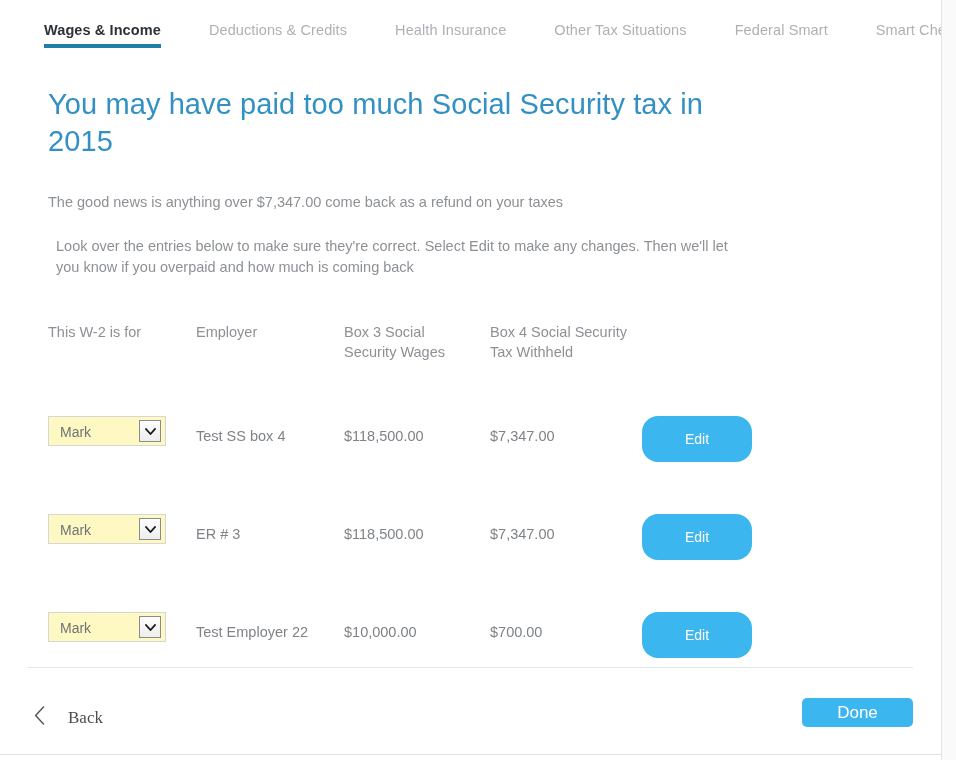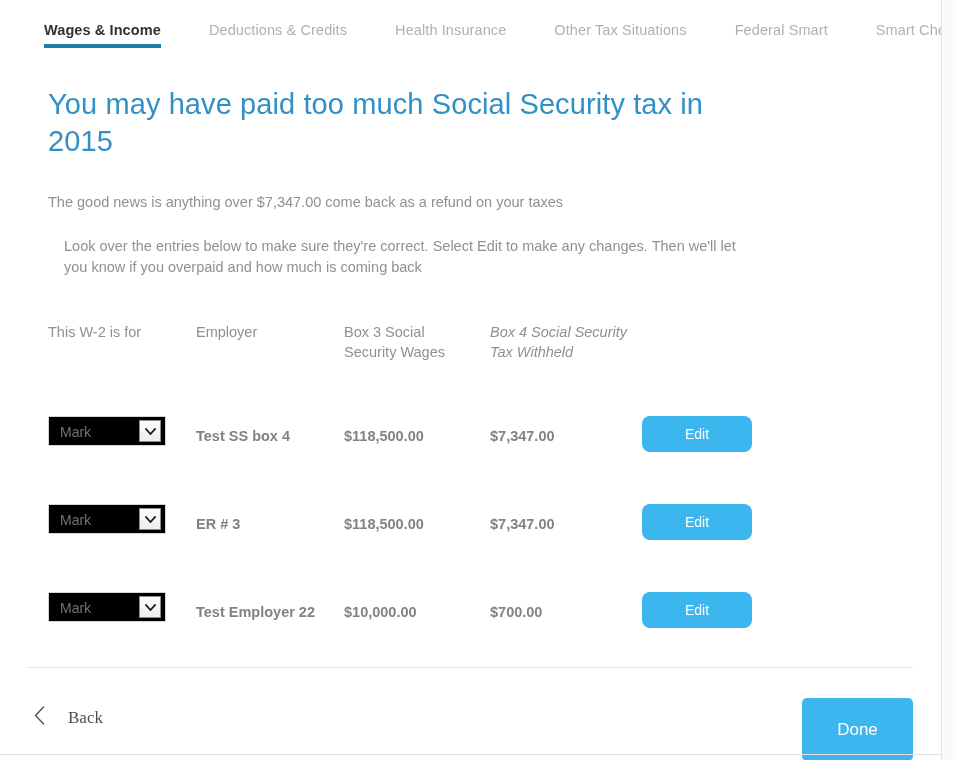--- a/index.html
+++ b/index.html
@@ -97,21 +97,21 @@
     letter-spacing: .1px;
   }
 
   .lede {
     margin: 32px 0 7px 4px;
     font-size: 14.5px;
     line-height: 20px;
     color: #8d9195;
   }
   .body-copy {
-    margin: 24px 0 0 20px;
+    margin: 24px 0 0 12px;
     font-size: 14.5px;
     line-height: 21px;
     color: #8d9195;
     max-width: 690px;
   }
 
   
   .w2-table {
     margin-top: 44px;
     margin-left: 4px;
@@ -130,35 +130,35 @@
   .w2-table td {
     vertical-align: top;
     font-size: 14.5px;
     line-height: 20px;
     color: #7f8387;
     padding: 0 10px 0 0;
   }
   .col-who    { width: 148px; }
   .col-emp    { width: 148px; margin-left: 20px; }
   .col-box3   { width: 146px; }
-  .col-box4   { width: 152px; font-style: italic; }
+  .col-box4   { width: 152px; }
   .col-action { width: 126px; }
 
   .row-spacer td { height: 52px; padding: 0; }
   .head-spacer th { height: 54px; padding: 0; }
 
-  .cell-text { display: block; padding-top: 10px; font-weight: bold; }
+  .cell-text { display: block; padding-top: 10px; }
 
   
   .w2-select {
     position: relative;
     display: inline-block;
     width: 118px;
     height: 30px;
-    background: #000000;
+    background: #fef9c3;
     border: 1px solid #d6d6d6;
     cursor: pointer;
     vertical-align: top;
   }
   .w2-select .sel-value {
     display: block;
     padding: 5px 0 0 11px;
     font-size: 14px;
     color: #6f7377;
     white-space: nowrap;
@@ -174,28 +174,28 @@
     display: flex;
     align-items: center;
     justify-content: center;
   }
   .w2-select .sel-arrow-box svg { display: block; }
 
   
   .btn-edit {
     display: inline-block;
     width: 110px;
-    height: 36px;
+    height: 46px;
     line-height: 34px;
     text-align: center;
     background: #3cb6ef;
     color: #ffffff;
     font-size: 14px;
     border: none;
-    border-radius: 8px;
+    border-radius: 16px;
     cursor: pointer;
     font-family: "Liberation Sans", sans-serif;
     padding: 0;
   }
 
   
   .footer-divider {
     position: absolute;
     left: 28px;
     top: 663px;
@@ -225,21 +225,21 @@
     font-size: 17px;
     color: #4a4e52;
     padding: 0;
   }
   .btn-back .chev { display: block; }
   .btn-done {
     position: absolute;
     right: 28px;
     top: 4px;
     width: 111px;
-    height: 63px;
+    height: 29px;
     background: #3cb6ef;
     color: #ffffff;
     border: none;
     border-radius: 5px;
     font-size: 17px;
     cursor: pointer;
     font-family: "Liberation Sans", sans-serif;
   }
 </style>
 </head>

